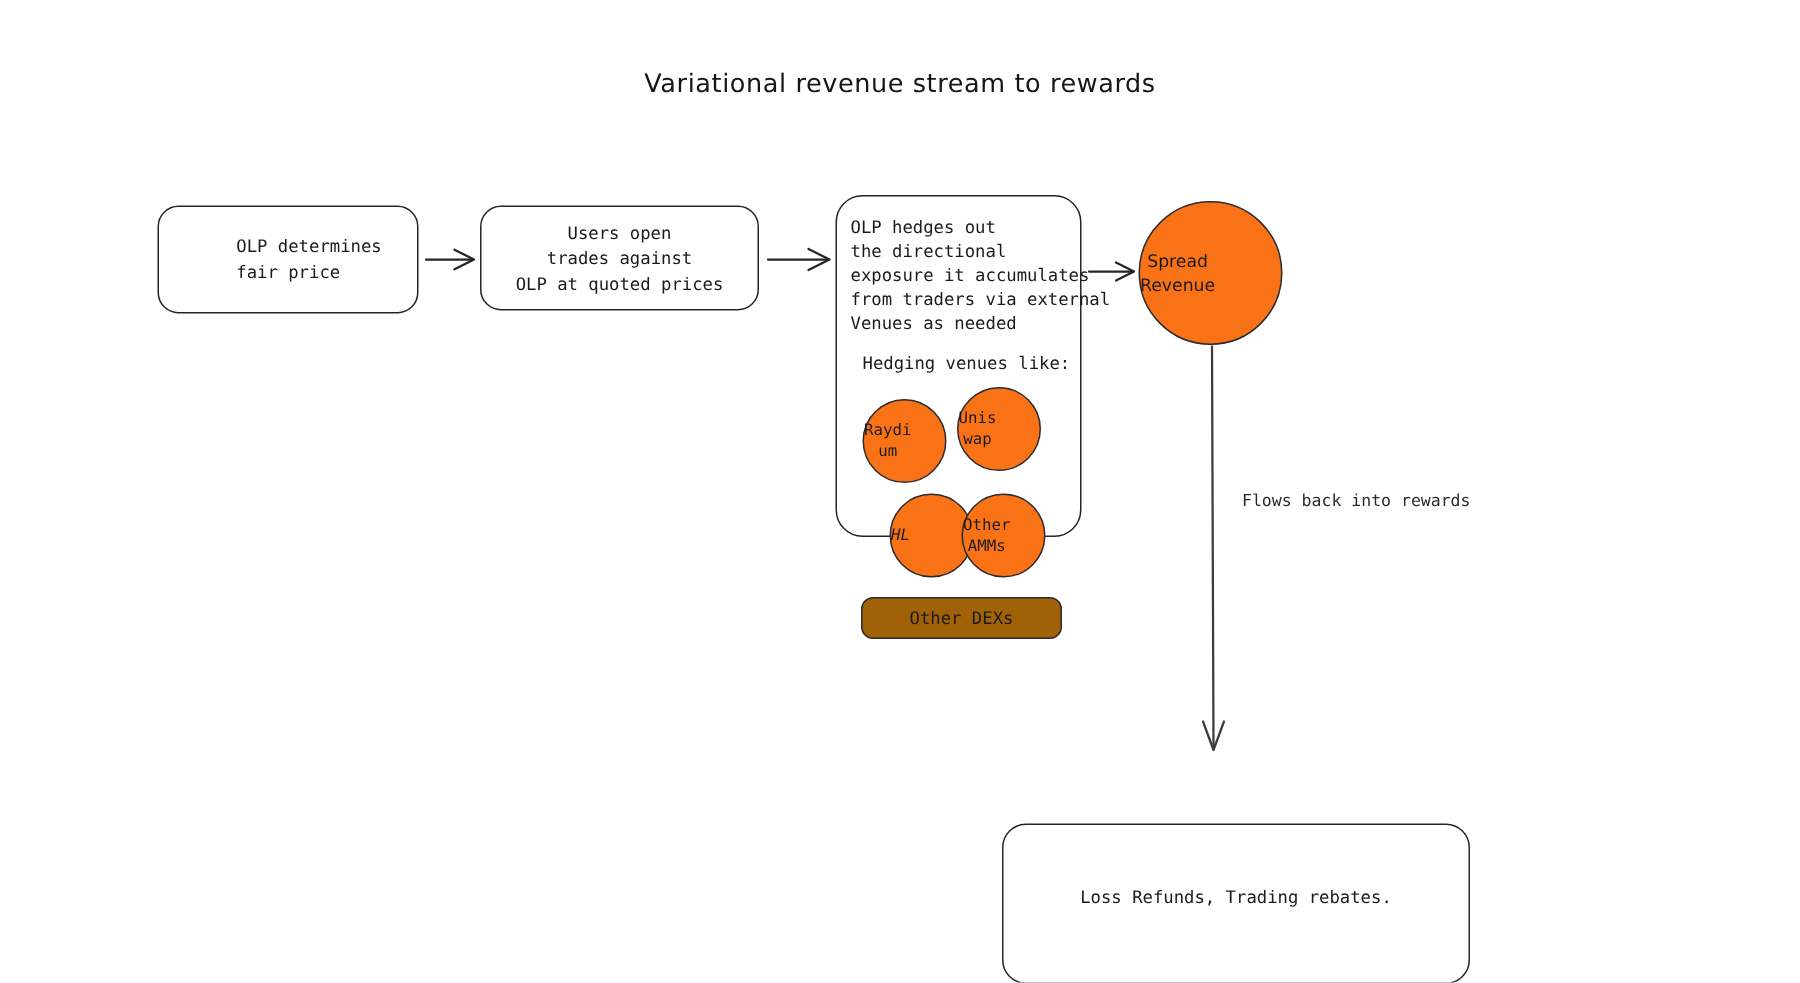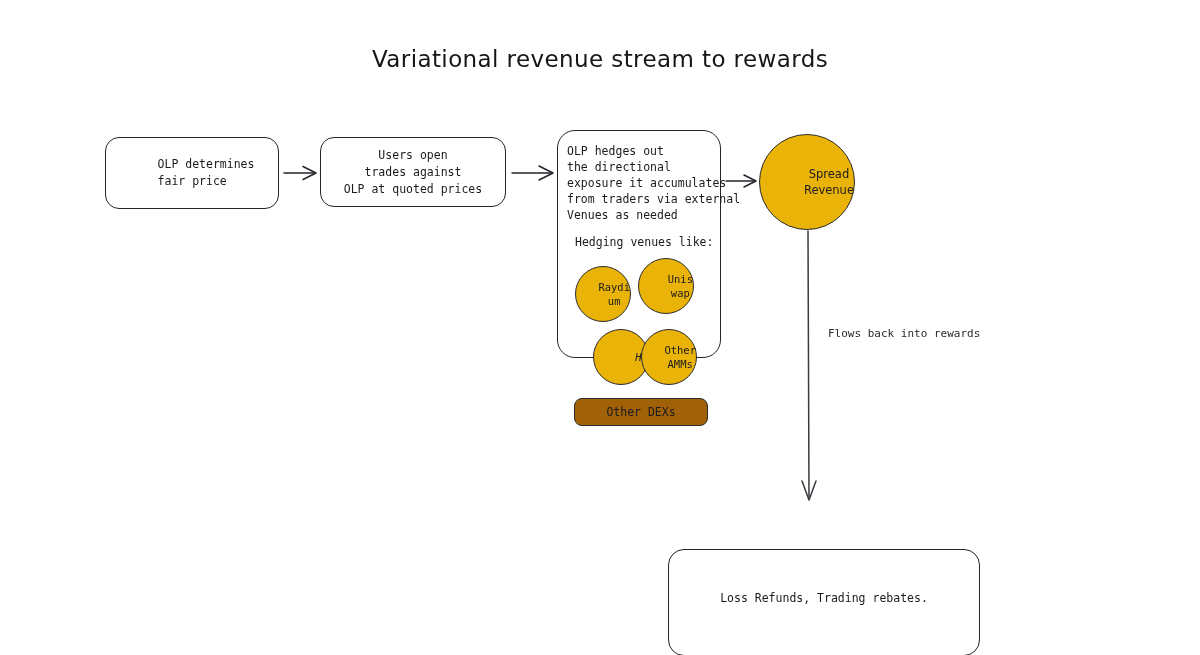--- a/index.html
+++ b/index.html
@@ -33,21 +33,21 @@
     position: absolute;
     box-sizing: border-box;
   }
   .title {
     position: absolute;
     left: 0;
     top: 46px;
     width: 1200px;
     text-align: center;
     font-family: "DejaVu Sans", "Liberation Sans", sans-serif;
-    font-size: 23px;
+    font-size: 17px;
     letter-spacing: 0.4px;
     color: #15151a;
     white-space: nowrap;
   }
 
   
   .rrect {
     border: 1.6px solid #24242a;
     border-radius: 14px;
     background: #ffffff;
@@ -97,24 +97,24 @@
     line-height: 16px;
     white-space: pre;
     color: #1b1b1f;
   }
 
   
   .circ {
     position: absolute;
     border: 1.4px solid #2b2b31;
     border-radius: 50%;
-    background: #eab308;
+    background: #f97316;
     display: flex;
     align-items: center;
-    justify-content: flex-end;
+    justify-content: flex-start;
     text-align: center;
     box-sizing: border-box;
   }
   .circ .lbl {
     font-size: 10.5px;
     line-height: 14px;
     white-space: pre-line;
     color: #1b1b1f;
   }
   #venue-raydium { left: 17px;  top: 135px; width: 56px; height: 56px; }

